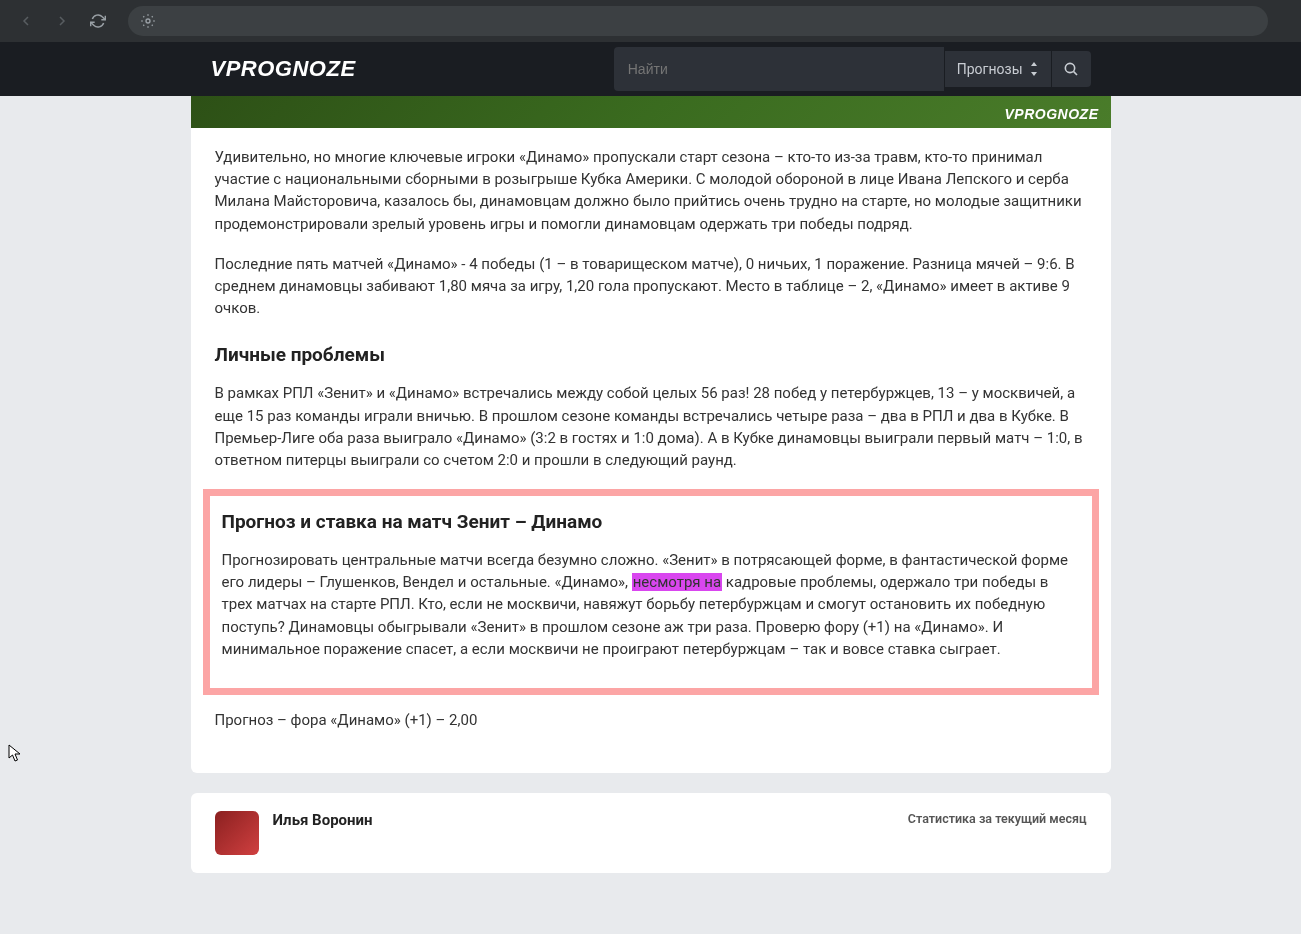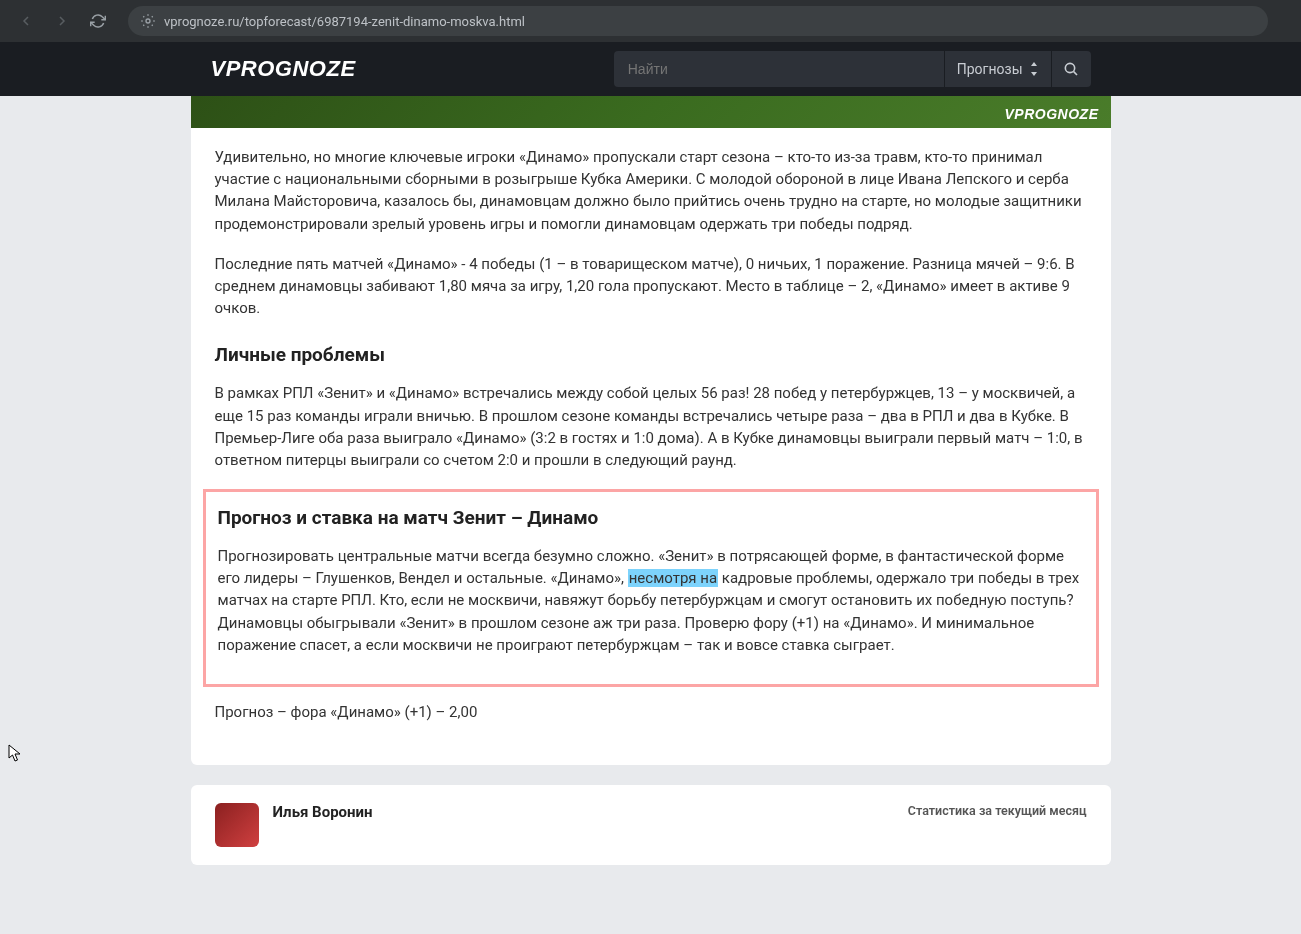--- a/index.html
+++ b/index.html
@@ -8,35 +8,35 @@
 .browser-bar { background: #2d3033; height: 42px; display: flex; align-items: center; padding: 0 12px; gap: 8px; }
 .nav-btn { width: 28px; height: 28px; display: flex; align-items: center; justify-content: center; color: #9aa0a6; border-radius: 50%; cursor: pointer; }
 .nav-btn.disabled { opacity: 0.4; }
 .url-bar { flex: 1; background: #3c4043; border-radius: 16px; height: 30px; display: flex; align-items: center; padding: 0 12px; color: #bdc1c6; font-size: 13px; gap: 8px; margin-left: 8px; max-width: 1140px; }
 .url-icon { width: 16px; height: 16px; color: #9aa0a6; }
 
 .site-header { background: #1a1d22; height: 54px; display: flex; align-items: center; justify-content: center; }
 .header-inner { width: 100%; max-width: 920px; display: flex; align-items: center; justify-content: space-between; padding: 0 20px; }
 .logo { font-family: Impact, "Arial Black", sans-serif; font-size: 22px; letter-spacing: 0.5px; color: #fff; font-style: italic; font-weight: 900; }
 .search-area { display: flex; gap: 0; align-items: center; }
-.search-input { background: #2d3138; border: none; color: #9aa0a6; padding: 8px 14px; font-size: 14px; border-radius: 4px 0 0 4px; width: 330px; height: 36px; outline: none; }
+.search-input { background: #2d3138; border: none; color: #9aa0a6; padding: 8px 14px; font-size: 14px; border-radius: 4px 0 0 4px; width: 330px; height: 44px; outline: none; }
 .filter-select { background: #2d3138; color: #c8ccd2; padding: 8px 12px; font-size: 14px; border: none; height: 36px; display: flex; align-items: center; gap: 6px; border-left: 1px solid #1a1d22; cursor: pointer; }
 .search-btn { background: #2d3138; border: none; color: #c8ccd2; width: 40px; height: 36px; display: flex; align-items: center; justify-content: center; border-radius: 0 4px 4px 0; border-left: 1px solid #1a1d22; cursor: pointer; }
 
 .content-wrap { max-width: 920px; margin: 0 auto; }
 .article-card { background: #fff; border-radius: 6px; padding: 0 24px 24px; margin-bottom: 20px; }
 .article-image { background: linear-gradient(135deg, #2d5016 0%, #3a6b1f 50%, #4a7c2a 100%); height: 32px; margin: 0 -24px 18px; position: relative; }
 .img-logo { position: absolute; right: 12px; bottom: 6px; color: #fff; font-family: Impact, sans-serif; font-style: italic; font-size: 14px; letter-spacing: 0.5px; font-weight: 900; }
 
 .article-text p { color: #333; font-size: 15px; line-height: 1.48; margin-bottom: 18px; }
 .article-text h3 { color: #222; font-size: 19px; font-weight: 700; margin: 24px 0 16px; }
 
-.highlight-box { border: 3px solid #fca5a5; padding: 14px 12px 10px; margin: 8px -12px 14px; }
+.highlight-box { border: 7px solid #fca5a5; padding: 14px 12px 10px; margin: 8px -12px 14px; }
 .highlight-box h3 { margin-top: 0; }
-.hl-span { background: #7dd3fc; padding: 0 1px; }
+.hl-span { background: #d946ef; padding: 0 1px; }
 
 .bet-box { background: #fcf2e8; border-radius: 10px; padding: 18px 24px 22px; margin: 20px auto 0; max-width: 350px; text-align: center; }
 .bet-label { color: #888; font-size: 13px; margin-bottom: 6px; }
 .bet-amount { font-size: 19px; font-weight: 700; color: #222; margin-bottom: 14px; }
 .bet-amount .linked { text-decoration: underline; }
 .bet-btn { background: #2d2d2d; color: #fff; border: none; padding: 13px 50px; font-size: 15px; font-weight: 600; border-radius: 6px; cursor: pointer; width: 100%; }
 
 .author-card { background: #fff; border-radius: 6px; padding: 18px 24px; display: flex; align-items: flex-start; gap: 14px; }
 .avatar { width: 44px; height: 44px; border-radius: 6px; background: linear-gradient(135deg, #8b2020, #d04040); flex-shrink: 0; }
 .author-info { flex: 1; }
@@ -66,21 +66,20 @@
     <svg width="16" height="16" viewBox="0 0 24 24" fill="none" stroke="currentColor" stroke-width="2.2">
         <path d="M23 4v6h-6M1 20v-6h6"></path>
         <path d="M3.51 9a9 9 0 0114.85-3.36L23 10M1 14l4.64 4.36A9 9 0 0020.49 15"></path>
       </svg>
   </div>
   <div class="url-bar">
     <svg class="url-icon" viewBox="0 0 24 24" fill="none" stroke="currentColor" stroke-width="2">
         <circle cx="12" cy="12" r="3"></circle>
         <path d="M12 2v2m0 16v2m8-10h2M2 12h2m13.66-5.66l1.41-1.41M4.93 19.07l1.41-1.41m0-11.32L4.93 4.93m14.14 14.14l-1.41-1.41"></path>
       </svg>
-    <span>vprognoze.ru/topforecast/6987194-zenit-dinamo-moskva.html</span>
   </div>
 </div>
 
 <div class="site-header">
   <div class="header-inner">
     <div class="logo">VPROGNOZE</div>
     <div class="search-area">
       <input class="search-input" placeholder="Найти" style="">
       <div class="filter-select">
         <span>Прогнозы</span>

